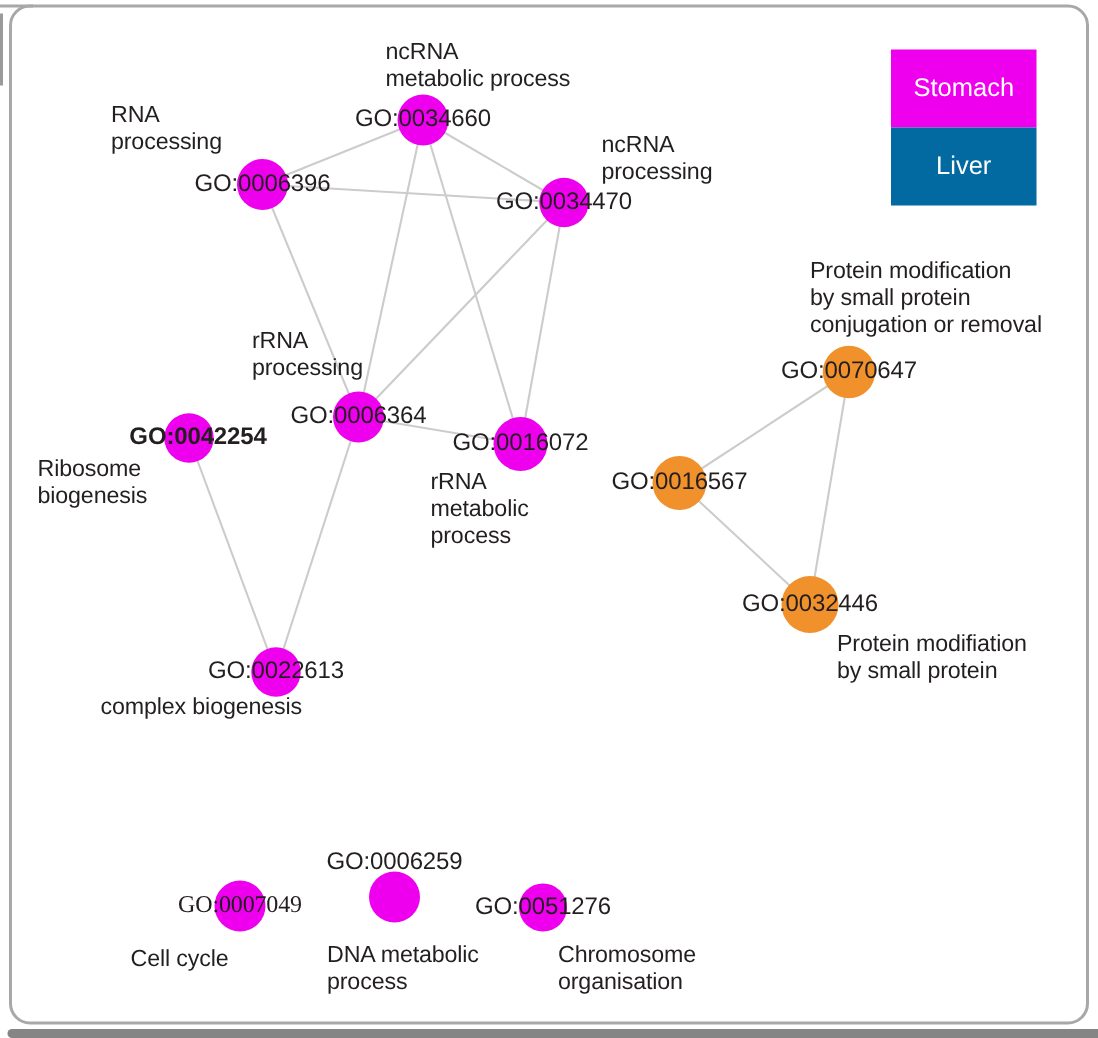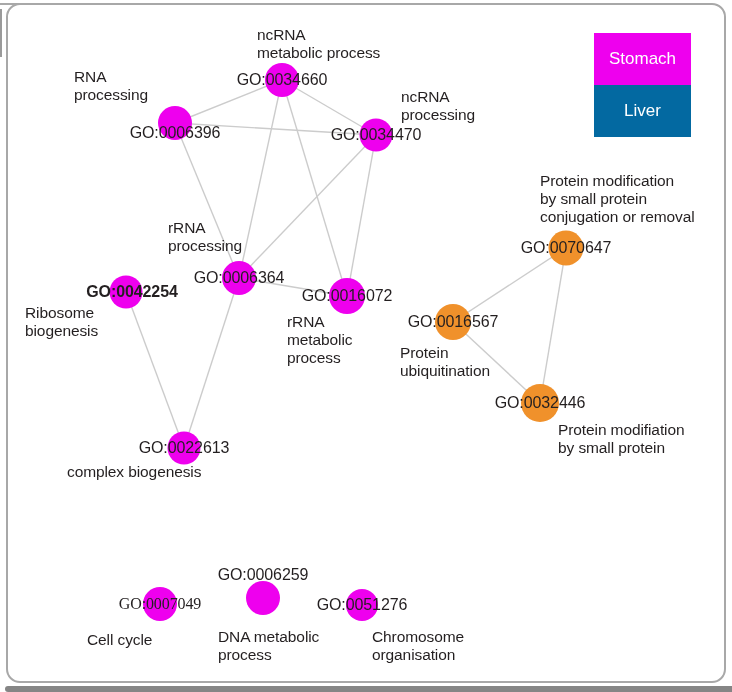--- a/index.html
+++ b/index.html
@@ -110,21 +110,21 @@
       <circle cx="184" cy="448" r="16.5" fill="#ee00ee"></circle>
       <circle cx="160" cy="604" r="17" fill="#ee00ee"></circle>
       <circle cx="263" cy="598" r="17" fill="#ee00ee"></circle>
       <circle cx="362" cy="605" r="16" fill="#ee00ee"></circle>
       <circle cx="566" cy="248" r="17.5" fill="#f0912b"></circle>
       <circle cx="453" cy="322" r="18" fill="#f0912b"></circle>
       <circle cx="540" cy="403" r="19" fill="#f0912b"></circle>
     </svg>
 
   <div id="label-layer">
-      <div class="go-label" style="left: 175px; top: 133px;">GO:0006396</div>
+      <div class="go-label" style="left: 175px; top: 123px;">GO:0006396</div>
       <div class="desc-label" style="left: 74px; top: 68px;">
         <div>RNA</div>
         <div>processing</div>
       </div>
       <div class="go-label" style="left: 282px; top: 80px;">GO:0034660</div>
       <div class="desc-label" style="left: 257px; top: 26px;">
         <div>ncRNA</div>
         <div>metabolic process</div>
       </div>
       <div class="go-label" style="left: 376px; top: 135px;">GO:0034470</div>
@@ -166,24 +166,20 @@
         <div>Chromosome</div>
         <div>organisation</div>
       </div>
       <div class="go-label" style="left: 566px; top: 248px;">GO:0070647</div>
       <div class="desc-label" style="left: 540px; top: 172px;">
         <div>Protein modification</div>
         <div>by small protein</div>
         <div>conjugation or removal</div>
       </div>
       <div class="go-label" style="left: 453px; top: 322px;">GO:0016567</div>
-      <div class="desc-label" style="left: 400px; top: 344px;">
-        <div>Protein</div>
-        <div>ubiquitination</div>
-      </div>
       <div class="go-label" style="left: 540px; top: 403px;">GO:0032446</div>
       <div class="desc-label" style="left: 558px; top: 421px;">
         <div>Protein modifiation</div>
         <div>by small protein</div>
       </div>
     </div>
 
   <div class="legend">
     <div class="legend-row" style="background: rgb(238, 0, 238);">
       <span>Stomach</span>

